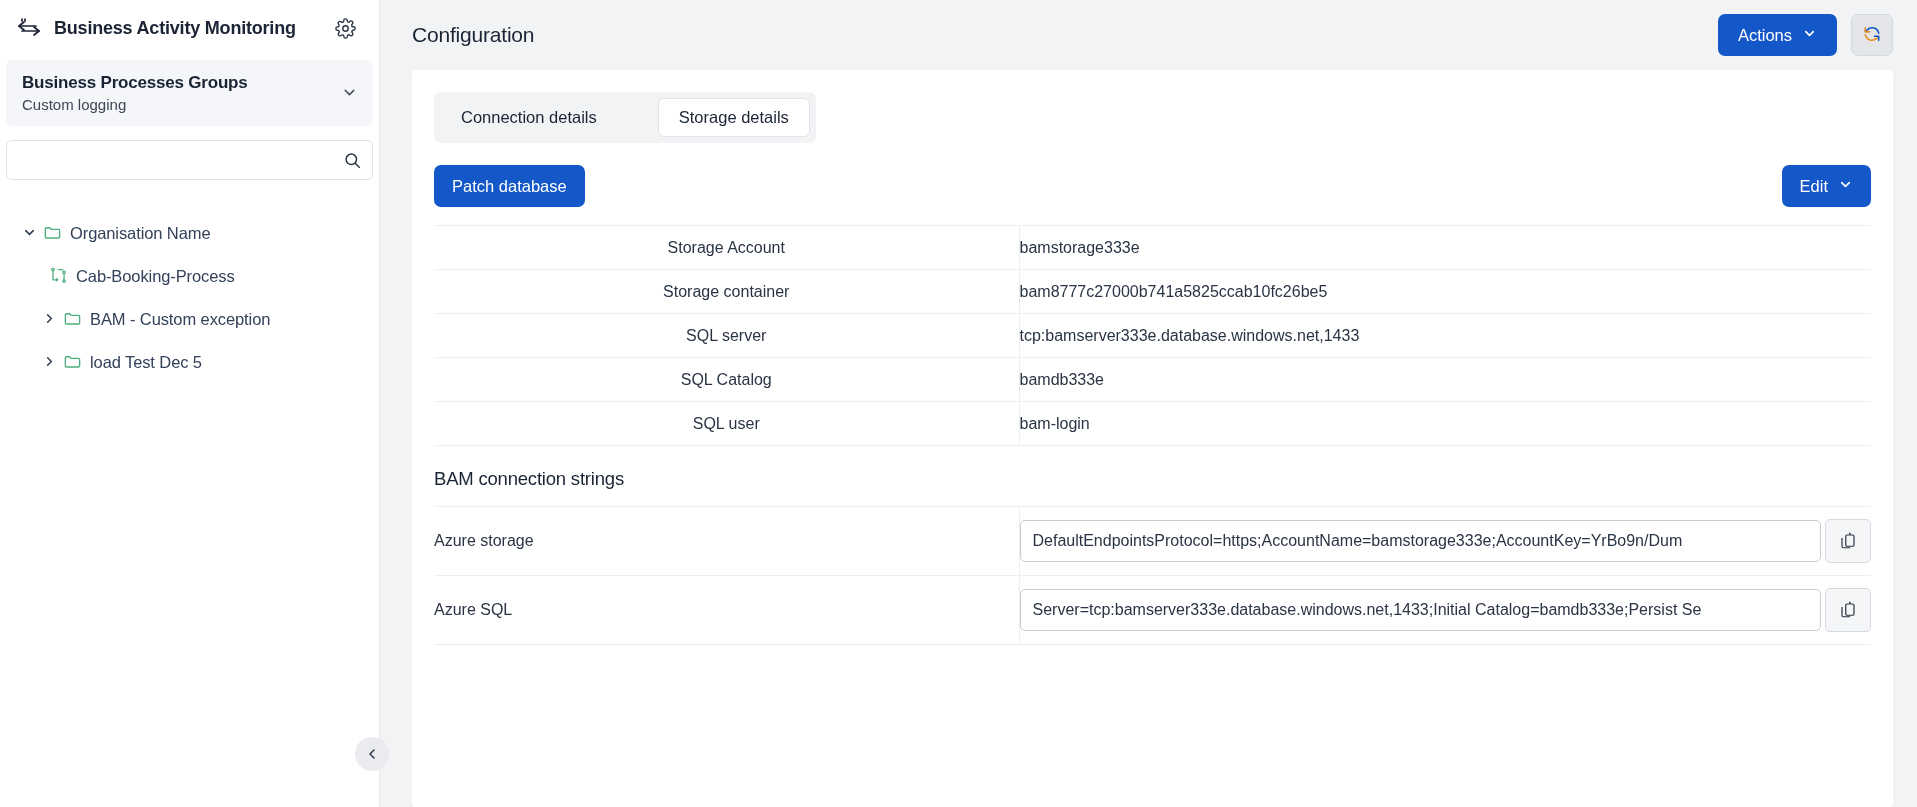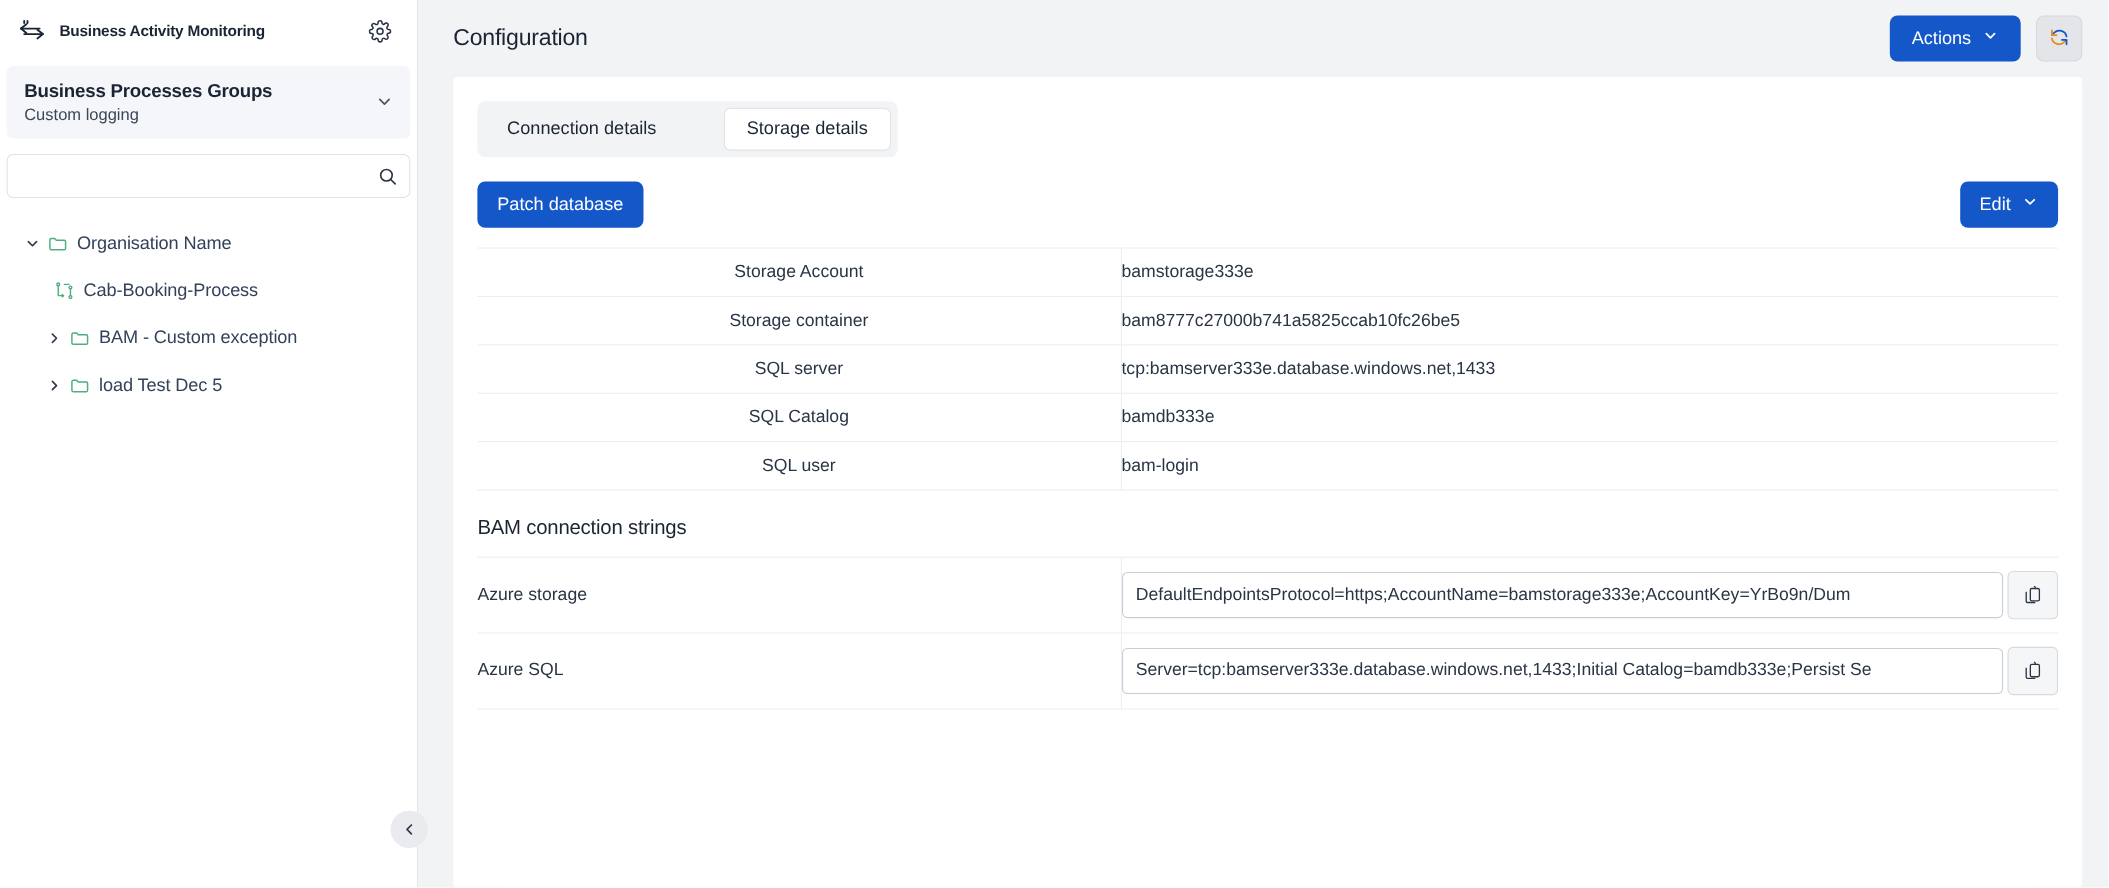--- a/index.html
+++ b/index.html
@@ -13,21 +13,21 @@
   
   #sidebar {
     width: 380px; height: 807px; background: #ffffff;
     border-right: 1px solid #e6e8eb; position: relative; flex: 0 0 380px;
   }
   .brand-row {
     height: 56px; display: flex; align-items: center; padding: 0 22px 0 16px; gap: 12px;
   }
   .brand-icon { width: 26px; height: 26px; flex: 0 0 26px; display:flex; align-items:center; justify-content:center; }
   .brand-title {
-    font-size: 14px; font-weight: 700; color: #1b2435; letter-spacing: -0.2px;
+    font-size: 18px; font-weight: 700; color: #1b2435; letter-spacing: -0.2px;
     white-space: nowrap; flex: 1 1 auto;
   }
   .brand-gear { width: 24px; height: 24px; flex: 0 0 24px; display:flex; align-items:center; justify-content:center; cursor:pointer; }
 
   .group-card {
     margin: 4px 6px 0 6px; background: #f4f6f9; border-radius: 6px;
     padding: 12px 14px 13px 16px; display: flex; align-items: center; cursor: pointer;
   }
   .group-text { flex: 1 1 auto; }
   .group-title { font-size: 17px; font-weight: 600; color: #1b2435; line-height: 1.3; letter-spacing: -0.2px;}
@@ -40,21 +40,21 @@
     background: #fff; padding: 0 44px 0 14px; font-size: 15px;
     font-family: "Liberation Sans", sans-serif; color: #1b2435; outline: none;
   }
   .search-icon-btn {
     position: absolute; right: 10px; top: 50%; transform: translateY(-50%);
     width: 22px; height: 22px; display: flex; align-items: center; justify-content: center;
     cursor: pointer; background: none; border: none; padding: 0;
   }
 
   .tree { margin-top: 20px; }
-  .tree-node { display: flex; align-items: center; height: 43px; cursor: pointer; padding-left: 18px; gap: 0; }
+  .tree-node { display: flex; align-items: flex-end; height: 43px; cursor: pointer; padding-left: 18px; gap: 0; }
   .tw-caret { width: 22px; height: 22px; flex: 0 0 22px; display:flex; align-items:center; justify-content:center; color:#2e3a4d; }
   .tw-icon { width: 24px; height: 22px; flex: 0 0 24px; display:flex; align-items:center; justify-content:center; margin-right: 6px;}
   .tw-label { font-size: 16.5px; color: #33415a; letter-spacing: -0.1px; white-space: nowrap; }
   .indent-1 { padding-left: 18px; }
   .indent-2 { padding-left: 46px; }
 
   .collapse-btn {
     position: absolute; left: 355px; bottom: 36px; width: 34px; height: 34px;
     border-radius: 50%; background: #e9ebee; display: flex; align-items: center;
     justify-content: center; cursor: pointer; z-index: 30; border:none;

